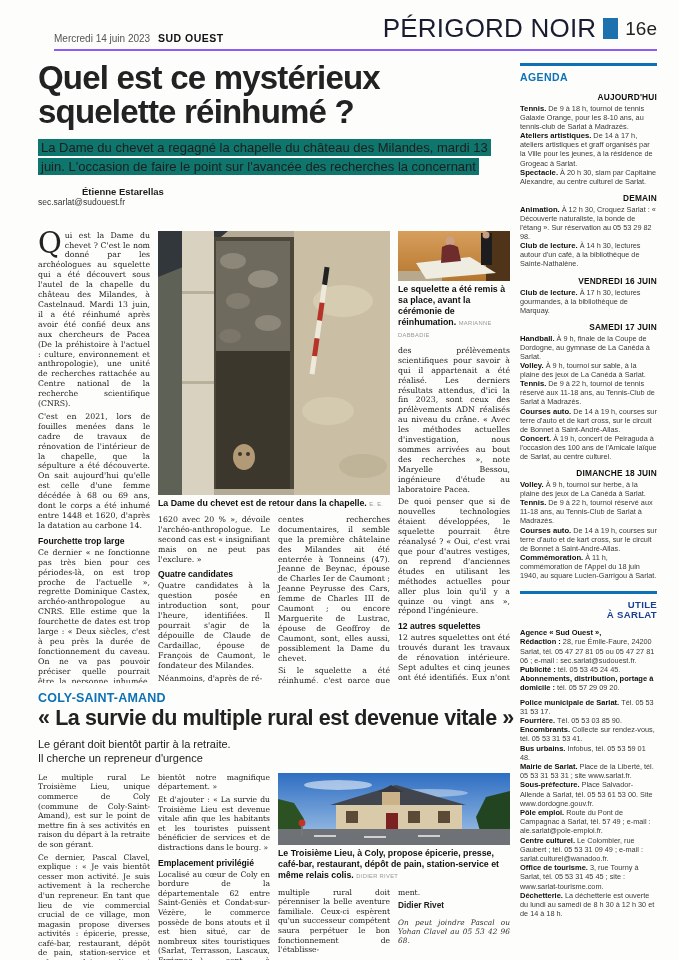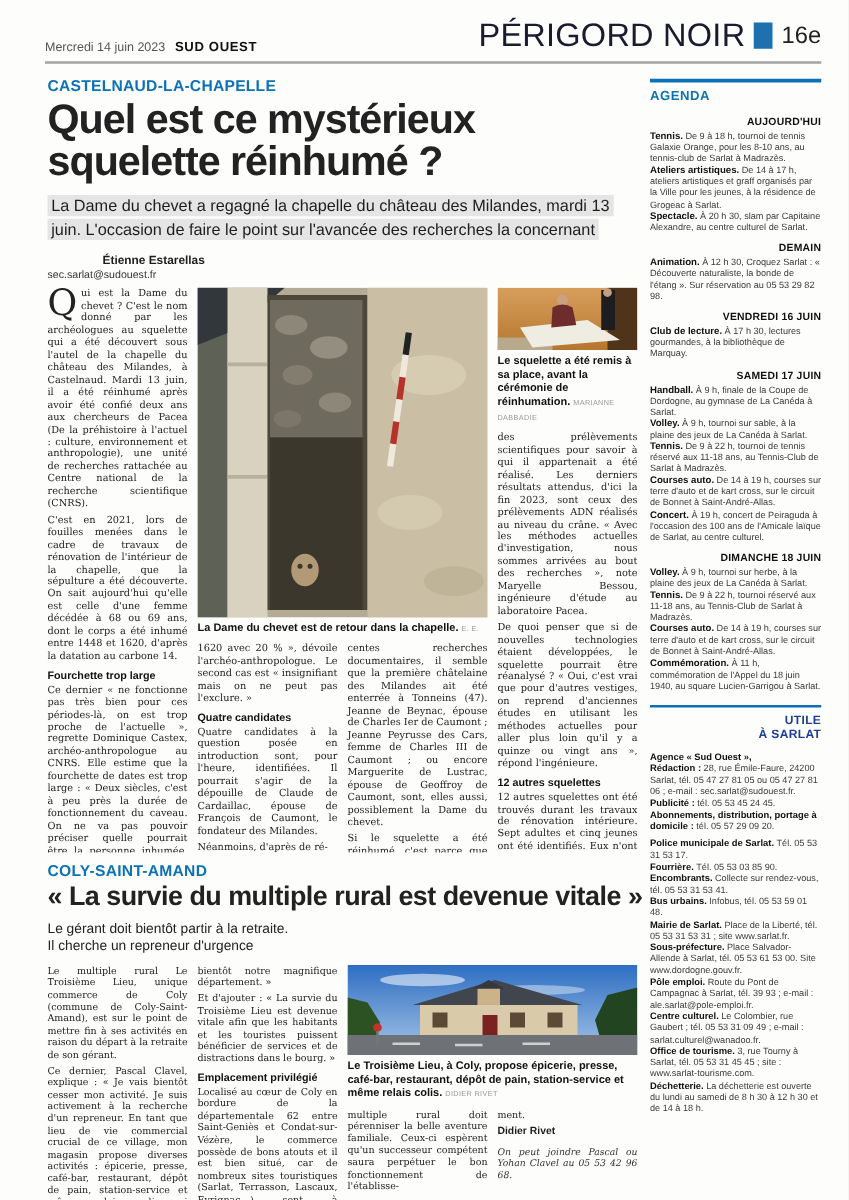--- a/index.html
+++ b/index.html
@@ -1,37 +1,37 @@
 <!DOCTYPE html>
 <html lang="fr"><head>
 <meta charset="utf-8">
 <style>
   html,body{margin:0;padding:0;background:#e9e9e9;}
   .page{width:679px;height:960px;background:#fdfdfc;overflow:hidden;position:relative;
         font-family:"Liberation Sans",sans-serif;color:#1d1d1d;box-sizing:border-box;}
   
   .masthead{display:flex;justify-content:space-between;align-items:flex-end;
-            margin:13px 22px 0 36px;padding-bottom:5px;border-bottom:2px solid #a3a3a3;}
+            margin:13px 22px 0 54px;padding-bottom:5px;border-bottom:2px solid #8b5cf6;}
   .mh-left{font-size:10px;color:#555;}
   .brand{font-weight:bold;color:#111;letter-spacing:.5px;margin-left:5px;font-size:10.5px;}
   .mh-right{display:flex;align-items:center;gap:7px;}
   .region{font-size:26px;font-weight:normal;color:#181c2e;letter-spacing:.2px;}
   .page-square{width:15px;height:21px;background:#1d71ae;display:inline-block;}
   .page-num{font-size:19px;color:#222;}
   
   .content{display:flex;margin:8px 22px 0 38px;gap:10px;}
   .left-col{flex:0 0 472px;width:472px;}
   .sidebar{flex:0 0 137px;width:137px;}
   
   .kicker{color:#0d72b5;font-weight:bold;font-size:12.5px;letter-spacing:.2px;margin:3px 0 1px;}
   h1{font-size:33px;line-height:1.04;letter-spacing:-.8px;margin:2px 0 8px;font-weight:700;color:#222;}
   .standfirst{margin:0 0 9px;font-size:13px;line-height:1.5;max-width:460px;}
-  .standfirst span{background:#e5e5e5;padding:1px 3px;box-decoration-break:clone;-webkit-box-decoration-break:clone;}
+  .standfirst span{background:#0f766e;padding:1px 3px;box-decoration-break:clone;-webkit-box-decoration-break:clone;}
   .byline-name{font-weight:bold;font-size:9.5px;padding-left:44px;}
-  .byline-email{font-size:8.5px;color:#333;margin-bottom:6px;}
+  .byline-email{font-size:8.5px;color:#333;margin-bottom:24px;}
   .body4{display:flex;gap:8px;height:452px;overflow:hidden;}
   .bcol{flex:0 0 112px;width:112px;}
   .bmid{flex:0 0 232px;width:232px;}
   .two{display:flex;gap:8px;}
   .para{font-family:"DejaVu Serif",serif;font-size:7.8px;line-height:9.9px;text-align:justify;
         margin:0 0 3px;color:#222;hyphens:auto;}
   .subhead{font-size:8.6px;font-weight:bold;margin:5px 0 2px;color:#111;}
   .dropcap{float:left;font-family:"DejaVu Serif",serif;font-size:29px;line-height:25px;padding-right:3px;color:#222;}
   .caption{font-size:8.8px;font-weight:bold;line-height:1.28;margin:3px 0 6px;color:#111;}
   .credit{font-size:5.8px;color:#999;font-weight:normal;text-transform:uppercase;letter-spacing:.3px;}
@@ -72,21 +72,20 @@
       <span class="page-square"></span>
       <span class="page-num">16e</span>
     </div>
   </header>
 
   <div class="content">
 
     <div class="left-col">
 
       <section>
-        <div class="kicker">CASTELNAUD-LA-CHAPELLE</div>
         <h1>Quel est ce mystérieux squelette réinhumé ?</h1>
         <p class="standfirst"><span>La Dame du chevet a regagné la chapelle du château des Milandes, mardi 13 juin. L'occasion de faire le point sur l'avancée des recherches la concernant</span></p>
         <div>
           <div class="byline-name">Étienne Estarellas</div>
           <div class="byline-email">sec.sarlat@sudouest.fr</div>
         </div>
 
         <div class="body4">
 
           <div class="bcol">
@@ -237,20 +236,21 @@
       <div class="ag-rule"></div>
       <h3 class="ag-title">AGENDA</h3>
 
       <div class="day-title">AUJOURD'HUI</div>
       <p class="ag-item"><b>Tennis.</b><span>De 9 à 18 h, tournoi de tennis Galaxie Orange, pour les 8-10 ans, au tennis-club de Sarlat à Madrazès.</span></p>
       <p class="ag-item"><b>Ateliers artistiques.</b><span>De 14 à 17 h, ateliers artistiques et graff organisés par la Ville pour les jeunes, à la résidence de Grogeac à Sarlat.</span></p>
       <p class="ag-item"><b>Spectacle.</b><span>À 20 h 30, slam par Capitaine Alexandre, au centre culturel de Sarlat.</span></p>
 
       <div class="day-title">DEMAIN</div>
       <p class="ag-item"><b>Animation.</b><span>À 12 h 30, Croquez Sarlat : « Découverte naturaliste, la bonde de l'étang ». Sur réservation au 05 53 29 82 98.</span></p>
+      <p class="ag-item"><b>Club de lecture.</b><span>À 14 h 30, lectures autour d'un café, à la bibliothèque de Sainte-Nathalène.</span></p>
 
       <div class="day-title">VENDREDI 16 JUIN</div>
       <p class="ag-item"><b>Club de lecture.</b><span>À 17 h 30, lectures gourmandes, à la bibliothèque de Marquay.</span></p>
 
       <div class="day-title">SAMEDI 17 JUIN</div>
       <p class="ag-item"><b>Handball.</b><span>À 9 h, finale de la Coupe de Dordogne, au gymnase de La Canéda à Sarlat.</span></p>
       <p class="ag-item"><b>Volley.</b><span>À 9 h, tournoi sur sable, à la plaine des jeux de La Canéda à Sarlat.</span></p>
       <p class="ag-item"><b>Tennis.</b><span>De 9 à 22 h, tournoi de tennis réservé aux 11-18 ans, au Tennis-Club de Sarlat à Madrazès.</span></p>
       <p class="ag-item"><b>Courses auto.</b><span>De 14 à 19 h, courses sur terre d'auto et de kart cross, sur le circuit de Bonnet à Saint-André-Allas.</span></p>
       <p class="ag-item"><b>Concert.</b><span>À 19 h, concert de Peiraguda à l'occasion des 100 ans de l'Amicale laïque de Sarlat, au centre culturel.</span></p>
@@ -267,19 +267,19 @@
       <p class="ut-item"><b>Agence « Sud Ouest »,</b><span></span></p>
       <p class="ut-item"><b>Rédaction :</b><span>28, rue Émile-Faure, 24200 Sarlat, tél. 05 47 27 81 05 ou 05 47 27 81 06 ; e-mail : sec.sarlat@sudouest.fr.</span></p>
       <p class="ut-item"><b>Publicité :</b><span>tél. 05 53 45 24 45.</span></p>
       <p class="ut-item"><b>Abonnements, distribution, portage à domicile :</b><span>tél. 05 57 29 09 20.</span></p>
       <p class="ut-item gap"><b>Police municipale de Sarlat.</b><span>Tél. 05 53 31 53 17.</span></p>
       <p class="ut-item"><b>Fourrière.</b><span>Tél. 05 53 03 85 90.</span></p>
       <p class="ut-item"><b>Encombrants.</b><span>Collecte sur rendez-vous, tél. 05 53 31 53 41.</span></p>
       <p class="ut-item"><b>Bus urbains.</b><span>Infobus, tél. 05 53 59 01 48.</span></p>
       <p class="ut-item"><b>Mairie de Sarlat.</b><span>Place de la Liberté, tél. 05 53 31 53 31 ; site www.sarlat.fr.</span></p>
       <p class="ut-item"><b>Sous-préfecture.</b><span>Place Salvador-Allende à Sarlat, tél. 05 53 61 53 00. Site www.dordogne.gouv.fr.</span></p>
-      <p class="ut-item"><b>Pôle emploi.</b><span>Route du Pont de Campagnac à Sarlat, tél. 39 93 ; e-mail : ale.sarlat@pole-emploi.fr.</span></p>
+      <p class="ut-item"><b>Pôle emploi.</b><span>Route du Pont de Campagnac à Sarlat, tél. 57 49 ; e-mail : ale.sarlat@pole-emploi.fr.</span></p>
       <p class="ut-item"><b>Centre culturel.</b><span>Le Colombier, rue Gaubert ; tél. 05 53 31 09 49 ; e-mail : sarlat.culturel@wanadoo.fr.</span></p>
       <p class="ut-item"><b>Office de tourisme.</b><span>3, rue Tourny à Sarlat, tél. 05 53 31 45 45 ; site : www.sarlat-tourisme.com.</span></p>
       <p class="ut-item"><b>Déchetterie.</b><span>La déchetterie est ouverte du lundi au samedi de 8 h 30 à 12 h 30 et de 14 à 18 h.</span></p>
     </aside>
   </div>
 </div>
 
 </body></html>

